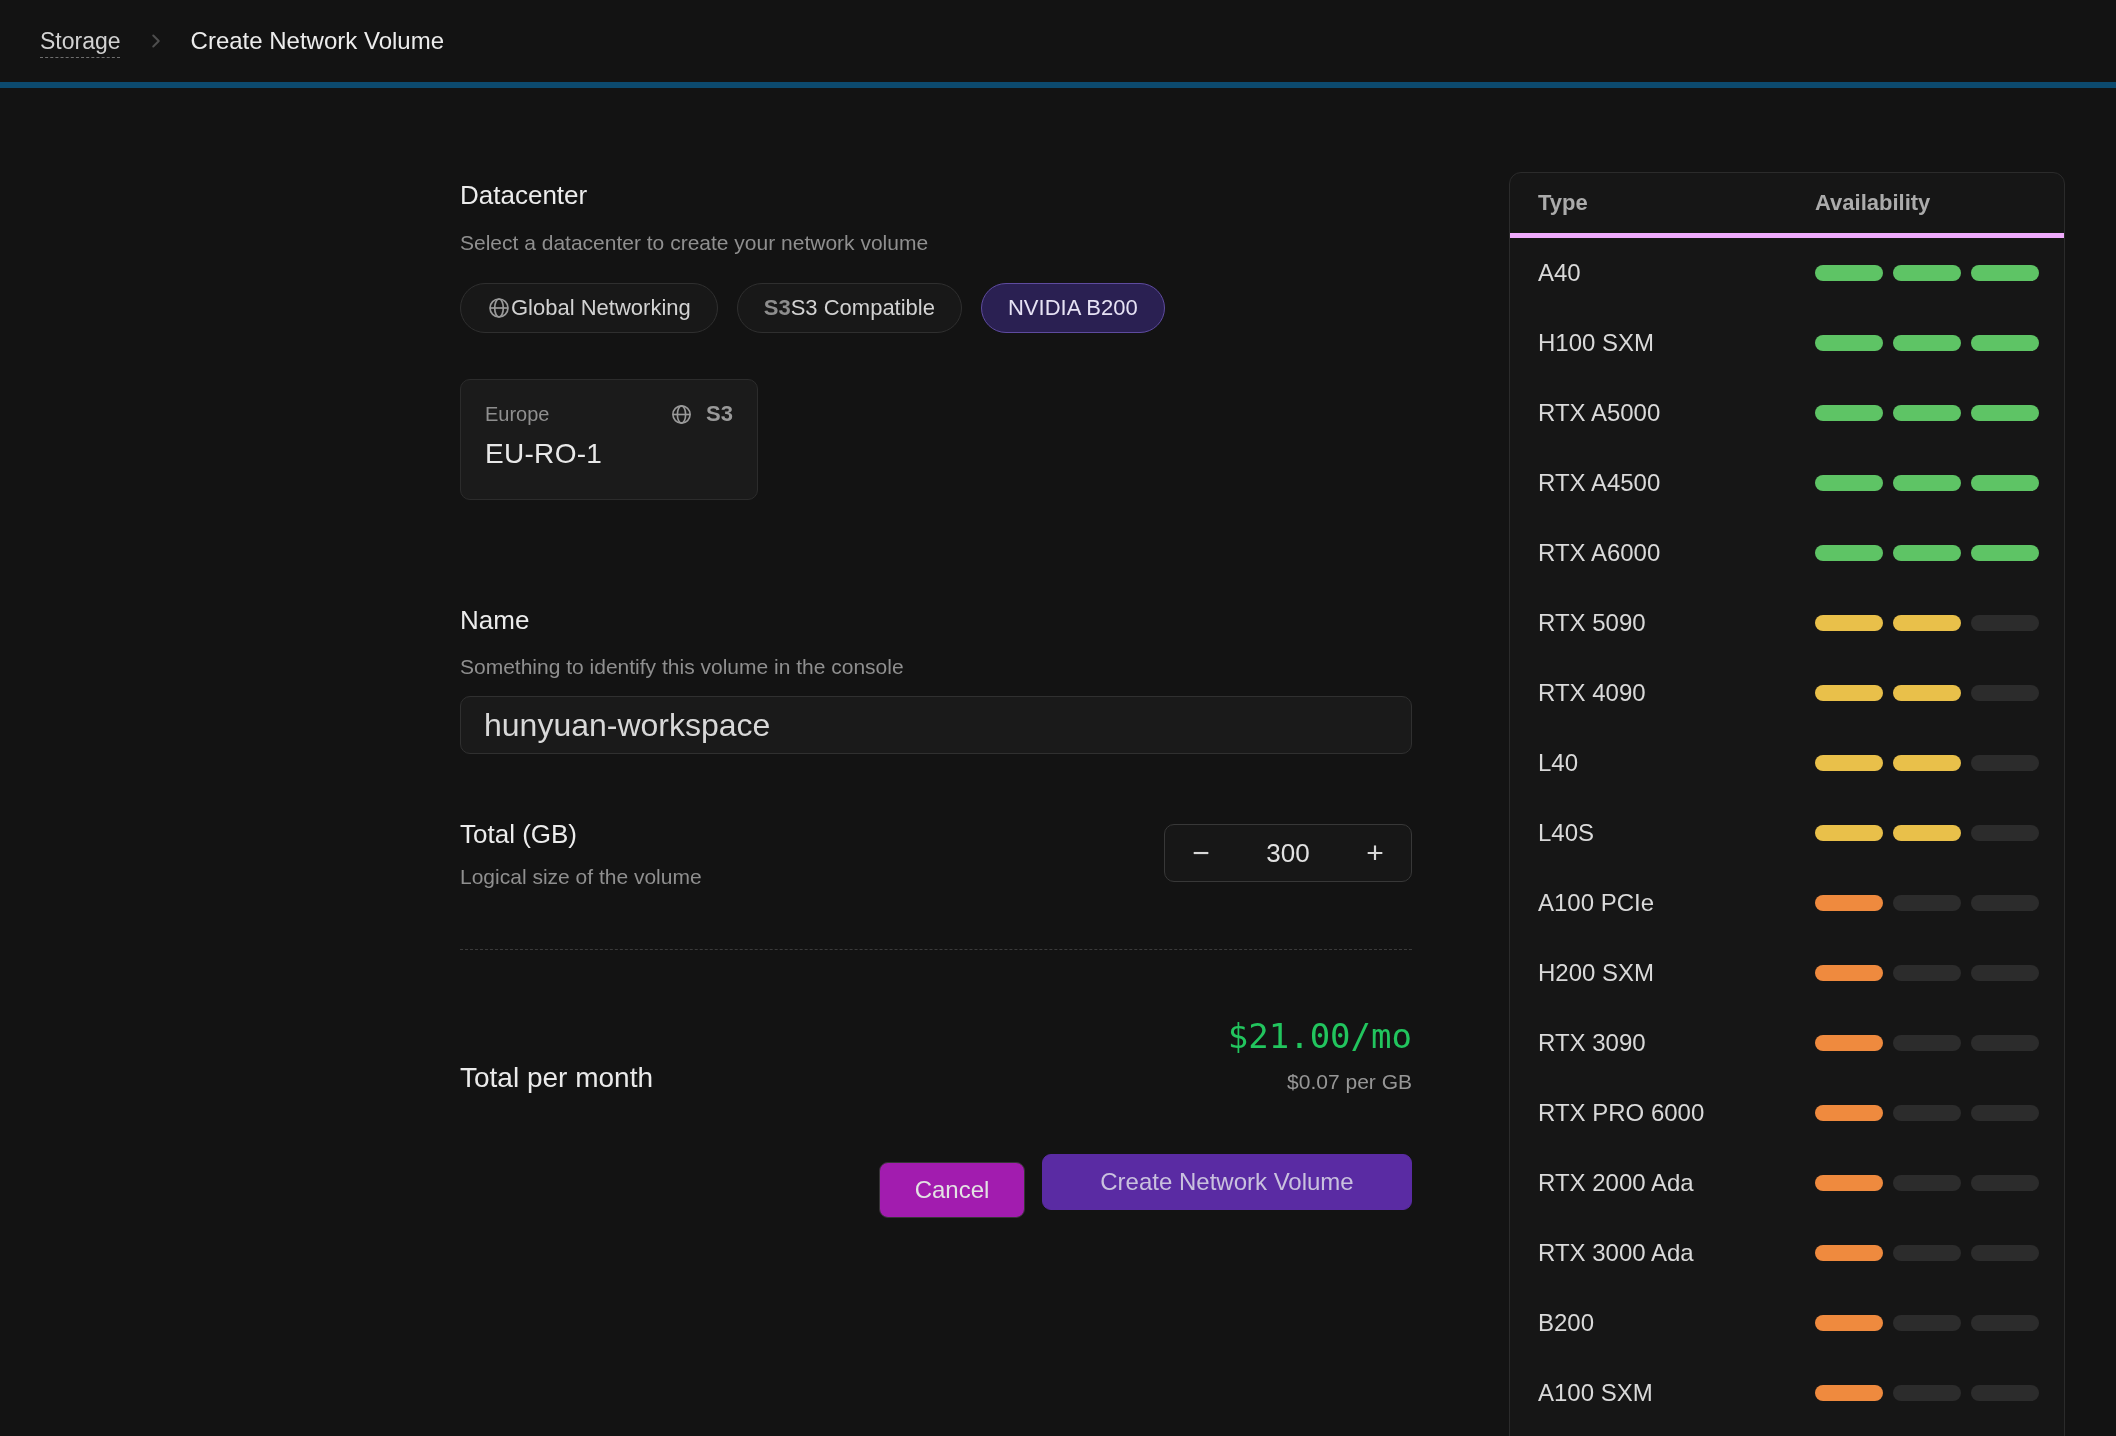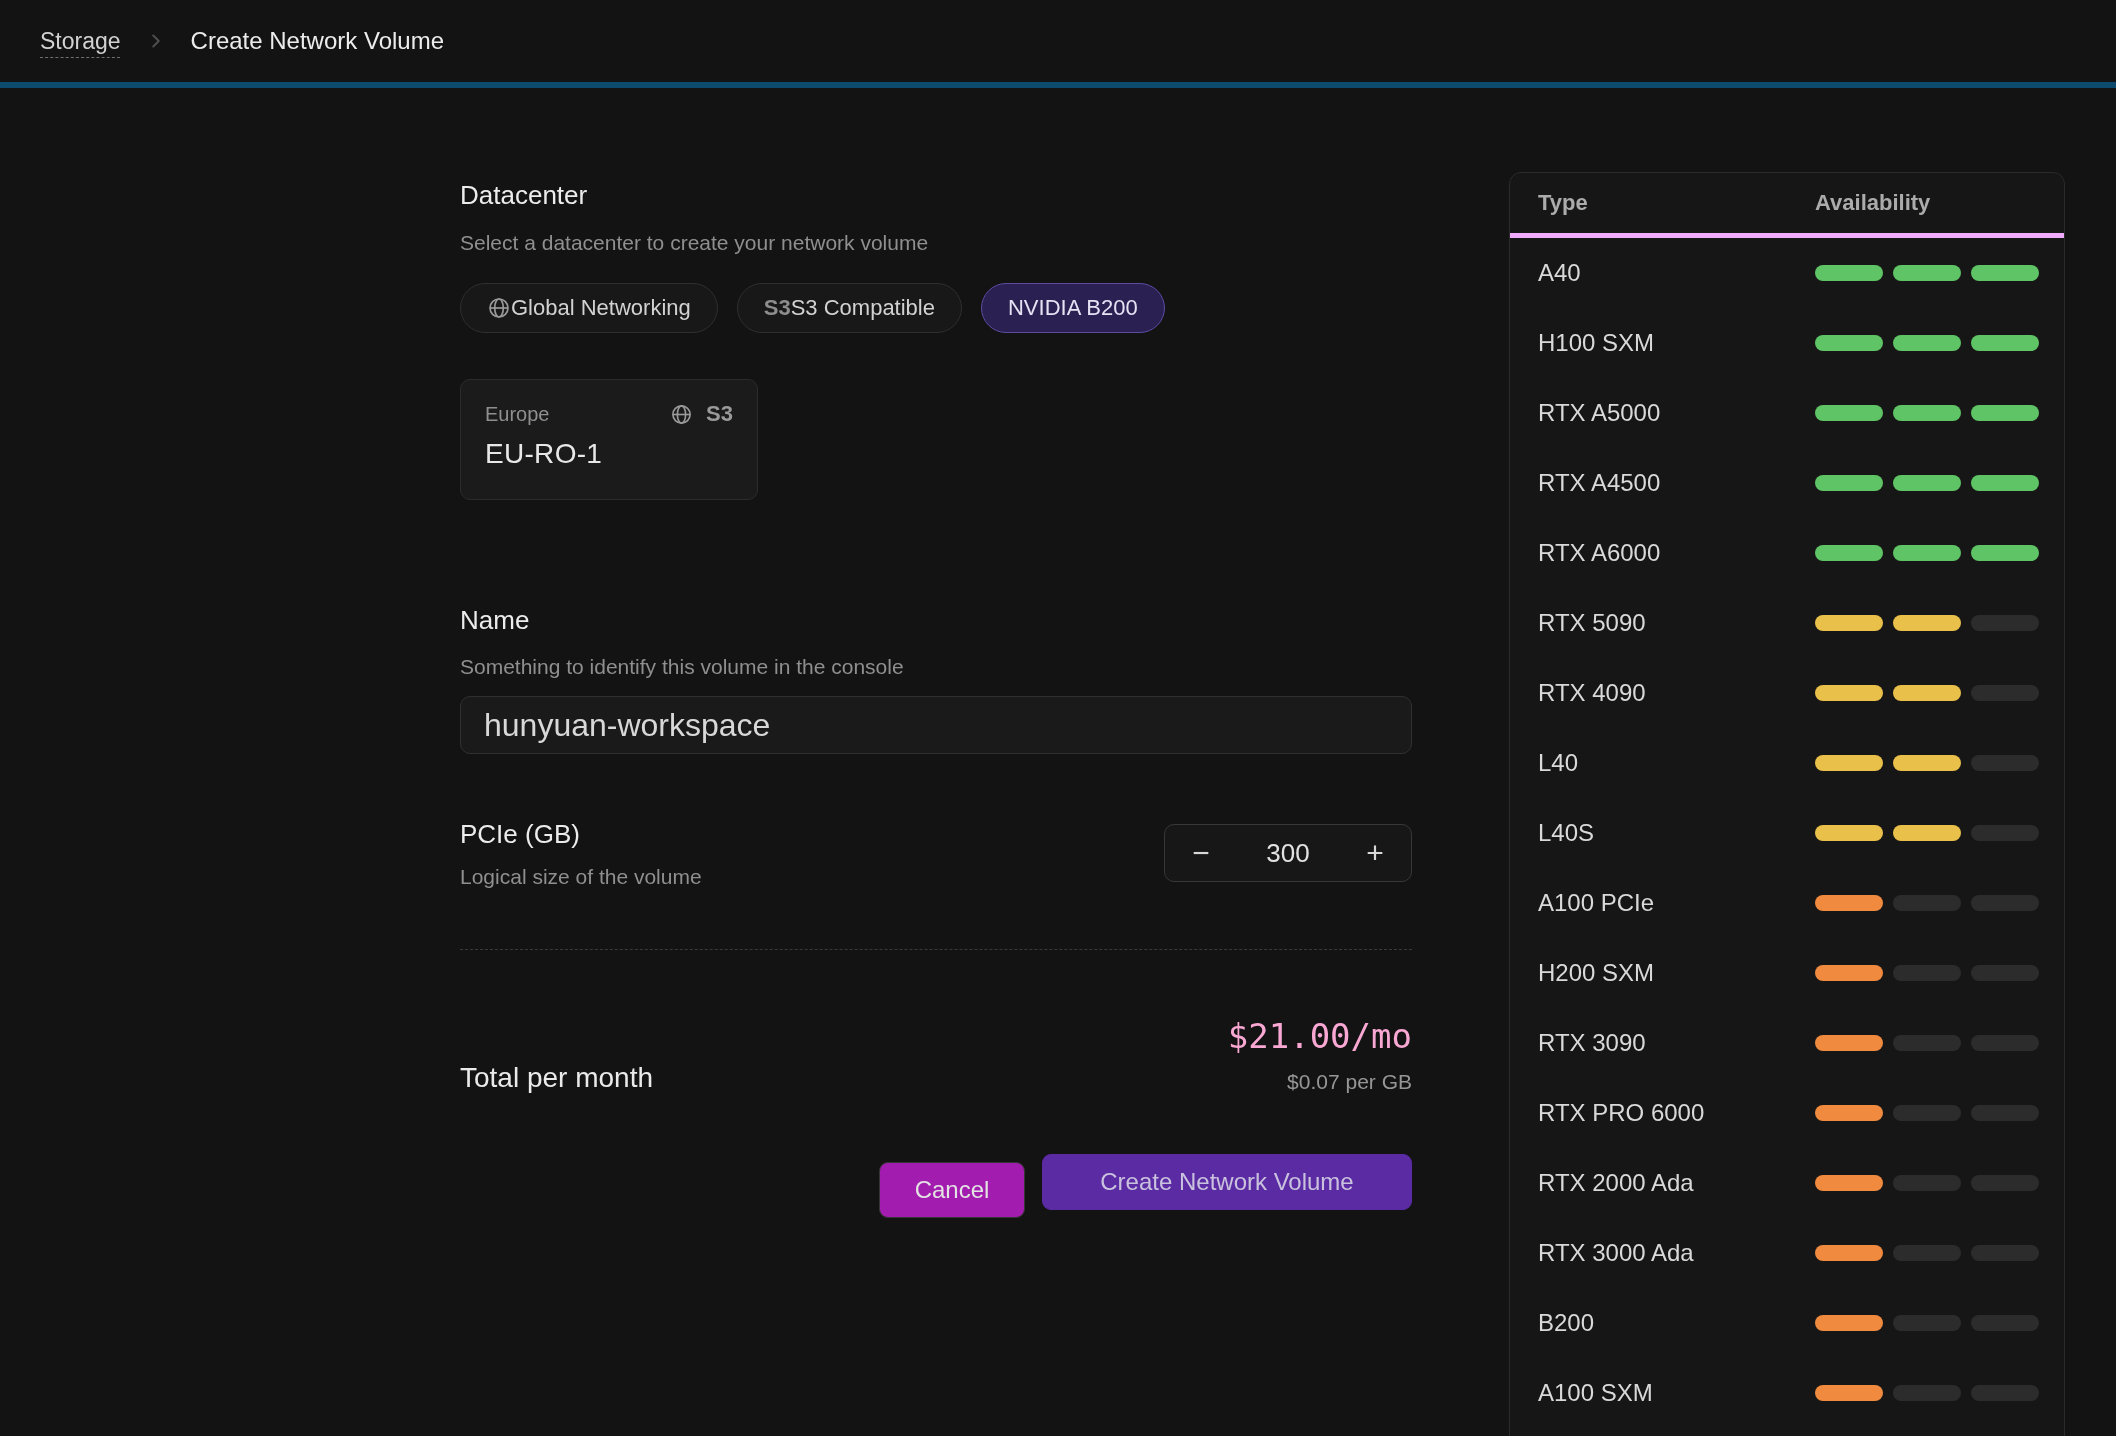--- a/index.html
+++ b/index.html
@@ -50,21 +50,21 @@
   .step-btn { width:72px; text-align:center; font-size:30px; color:#d8d8d8;
               background:none; border:none; cursor:pointer; font-family:inherit; line-height:1; }
   .step-value { flex:1; text-align:center; font-size:26px; color:#e2e2e2; }
 
   .divider { margin-top:58px; border-top:1px dashed #3a3a3a; height:0; }
 
   .total-row { margin-top:66px; display:flex; justify-content:space-between; align-items:flex-end; }
   .total-label { font-size:28px; color:#eaeaea; font-weight:500; margin-top:5px; }
   .price-block { text-align:right; }
   .price { font-family:"DejaVu Sans Mono","Liberation Mono",monospace;
-           font-size:34px; color:#f9a8d4; }
+           font-size:34px; color:#22c55e; }
   .price-sub { margin-top:14px; font-size:21px; color:#969696; }
 
   .actions { margin-top:60px; display:flex; justify-content:flex-end; gap:17px; }
   .btn { height:56px; border-radius:9px; font-size:24px; font-family:inherit; cursor:pointer; }
   .btn-cancel  { width:146px; background:#a21caf; border:1px solid #353535; color:#e3e3e3;margin-top:8px; }
   .btn-primary { width:370px; background:#5a2ba3; border:1px solid #5a2ba3; color:#c9c1de; }
 
   
   .panel { position:absolute; left:1509px; top:172px; width:556px; height:1300px;
            background:#161616; border:1px solid #2b2b2b; border-radius:12px; overflow:hidden; }
@@ -126,21 +126,21 @@
     </div>
     <div class="dc-id">EU-RO-1</div>
   </div>
 
   <div class="sec-title mt-name">Name</div>
   <div class="sec-sub" style="margin-top:16px;">Something to identify this volume in the console</div>
   <input class="text-input" type="text" value="hunyuan-workspace" style="">
 
   <div class="size-row">
     <div>
-      <div class="sec-title">PCIe (GB)</div>
+      <div class="sec-title">Total (GB)</div>
       <div class="sec-sub size-sub">Logical size of the volume</div>
     </div>
     <div class="stepper">
       <button class="step-btn">−</button>
       <div class="step-value">300</div>
       <button class="step-btn">+</button>
     </div>
   </div>
 
   <div class="divider"></div>

